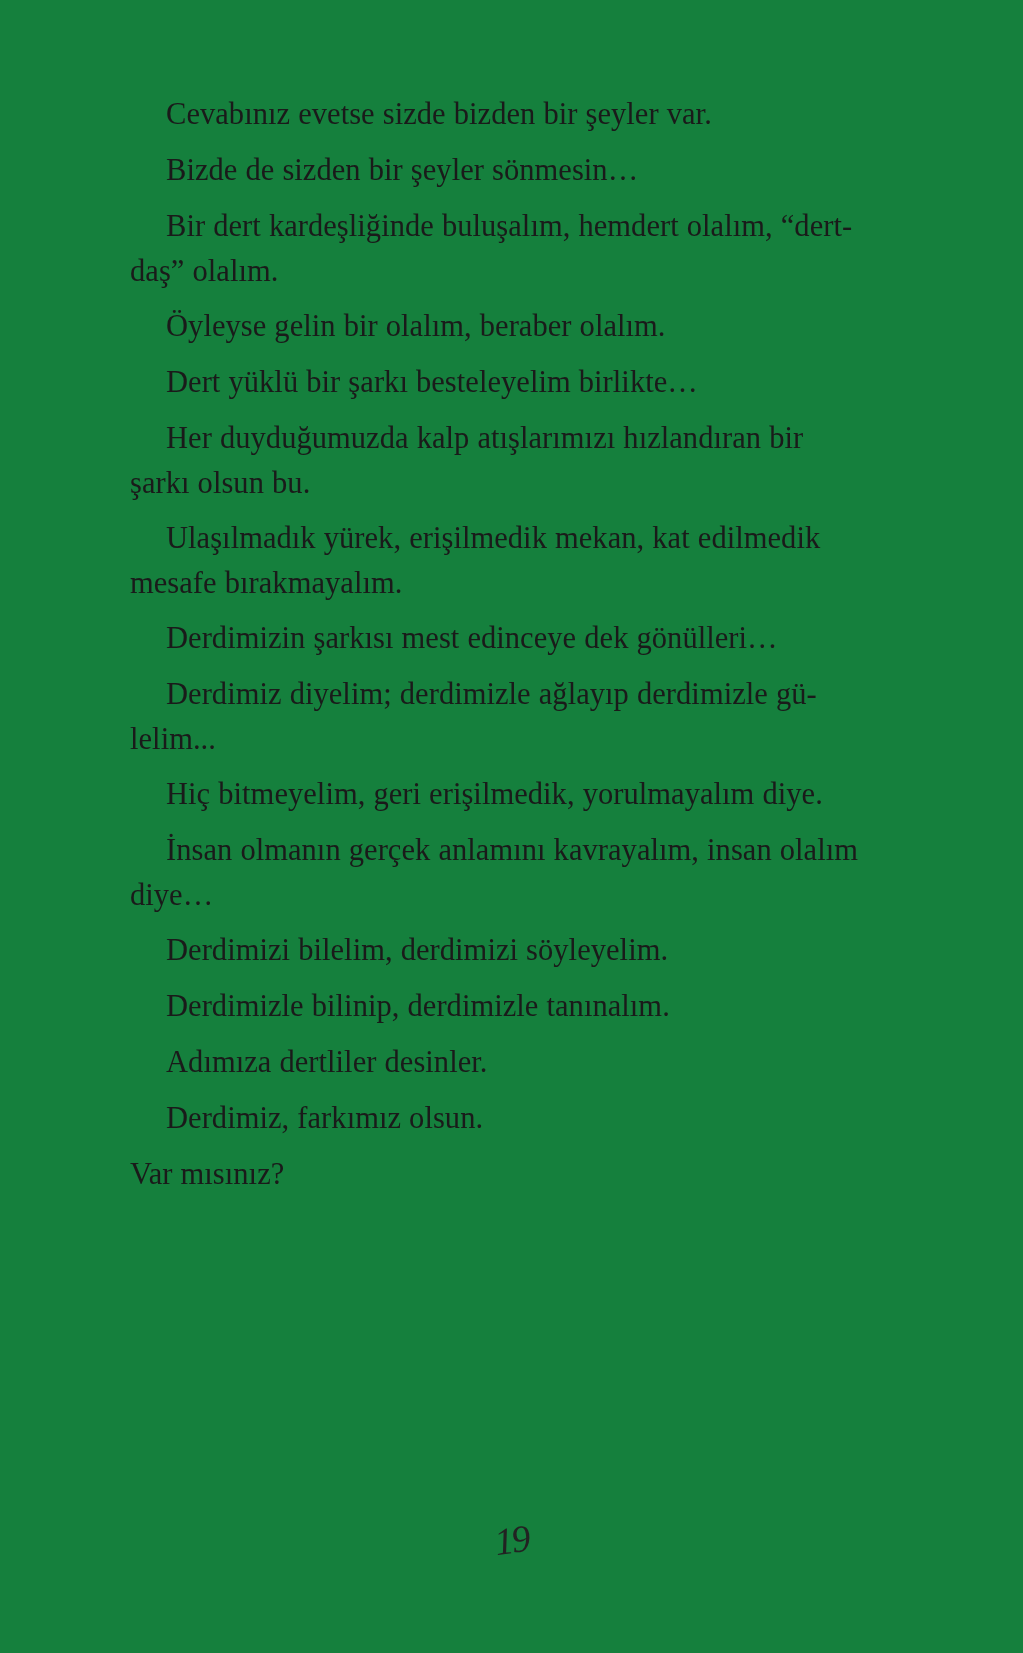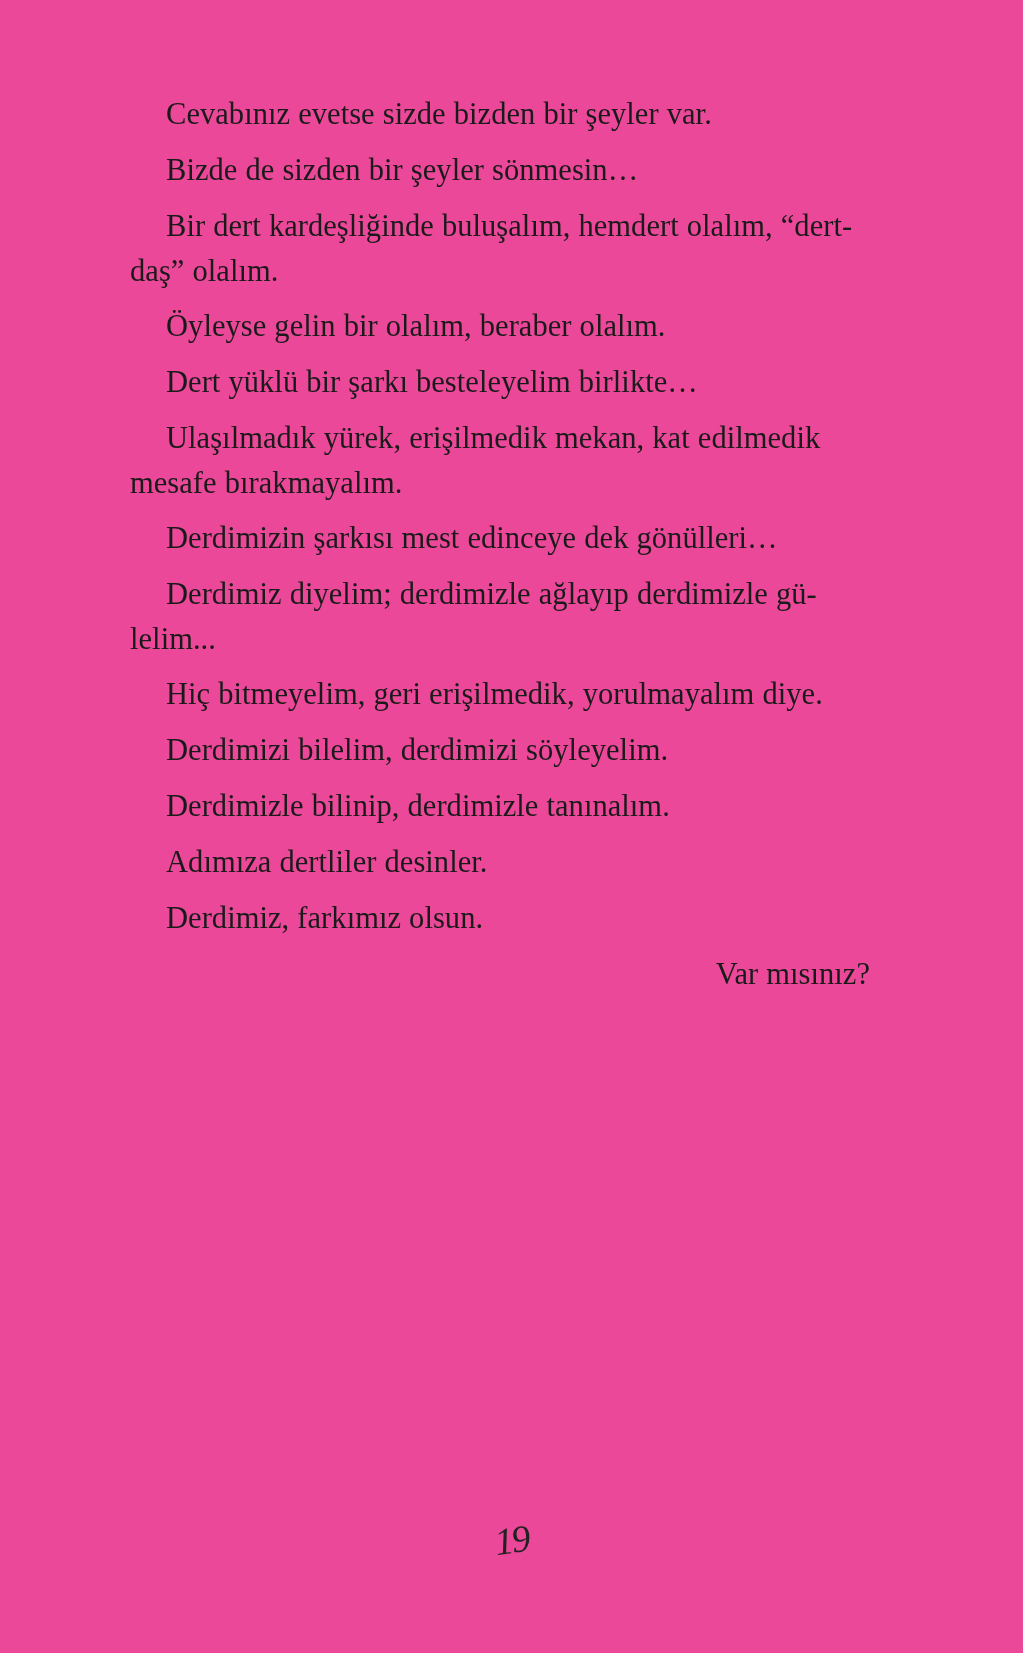--- a/index.html
+++ b/index.html
@@ -5,21 +5,21 @@
   html, body {
     margin: 0;
     padding: 0;
     background: #ffffff;
   }
 
   .page {
     position: relative;
     width: 1023px;
     height: 1653px;
-    background: #ec4899;
+    background: #15803d;
     overflow: hidden;
     font-family: "Liberation Serif", "DejaVu Serif", serif;
   }
 
   .text-block {
     position: absolute;
     left: 130px;
     top: 92px;
     width: 740px;
   }
@@ -33,21 +33,20 @@
     text-indent: 36px;
     text-align: left;
     letter-spacing: 0.05px;
     word-spacing: 0.4px;
     margin-bottom: 11.5px;
     -webkit-font-smoothing: antialiased;
   }
 
   .para.no-indent {
     text-indent: 0;
-    text-align: right;
   }
 
   
   .para.wrapped {
     margin-bottom: 11px;
   }
 
   .page-number {
     position: absolute;
     left: 0;
@@ -66,24 +65,26 @@
 <body>
 
 <div class="page">
 
   <div class="text-block">
       <p class="para">Cevabınız evetse sizde bizden bir şeyler var.</p>
       <p class="para">Bizde de sizden bir şeyler sönmesin…</p>
       <p class="para wrapped">Bir dert kardeşliğinde buluşalım, hemdert olalım, “dert-daş” olalım.</p>
       <p class="para">Öyleyse gelin bir olalım, beraber olalım.</p>
       <p class="para">Dert yüklü bir şarkı besteleyelim birlikte…</p>
+      <p class="para wrapped">Her duyduğumuzda kalp atışlarımızı hızlandıran bir şarkı olsun bu.</p>
       <p class="para wrapped">Ulaşılmadık yürek, erişilmedik mekan, kat edilmedik mesafe bırakmayalım.</p>
       <p class="para">Derdimizin şarkısı mest edinceye dek gönülleri…</p>
       <p class="para wrapped">Derdimiz diyelim; derdimizle ağlayıp derdimizle gü-lelim...</p>
       <p class="para">Hiç bitmeyelim, geri erişilmedik, yorulmayalım diye.</p>
+      <p class="para wrapped">İnsan olmanın gerçek anlamını kavrayalım, insan olalım diye…</p>
       <p class="para">Derdimizi bilelim, derdimizi söyleyelim.</p>
       <p class="para">Derdimizle bilinip, derdimizle tanınalım.</p>
       <p class="para">Adımıza dertliler desinler.</p>
       <p class="para">Derdimiz, farkımız olsun.</p>
       <p class="para no-indent">Var mısınız?</p>
     </div>
 
   <div class="page-number">19</div>
 
 </div>

